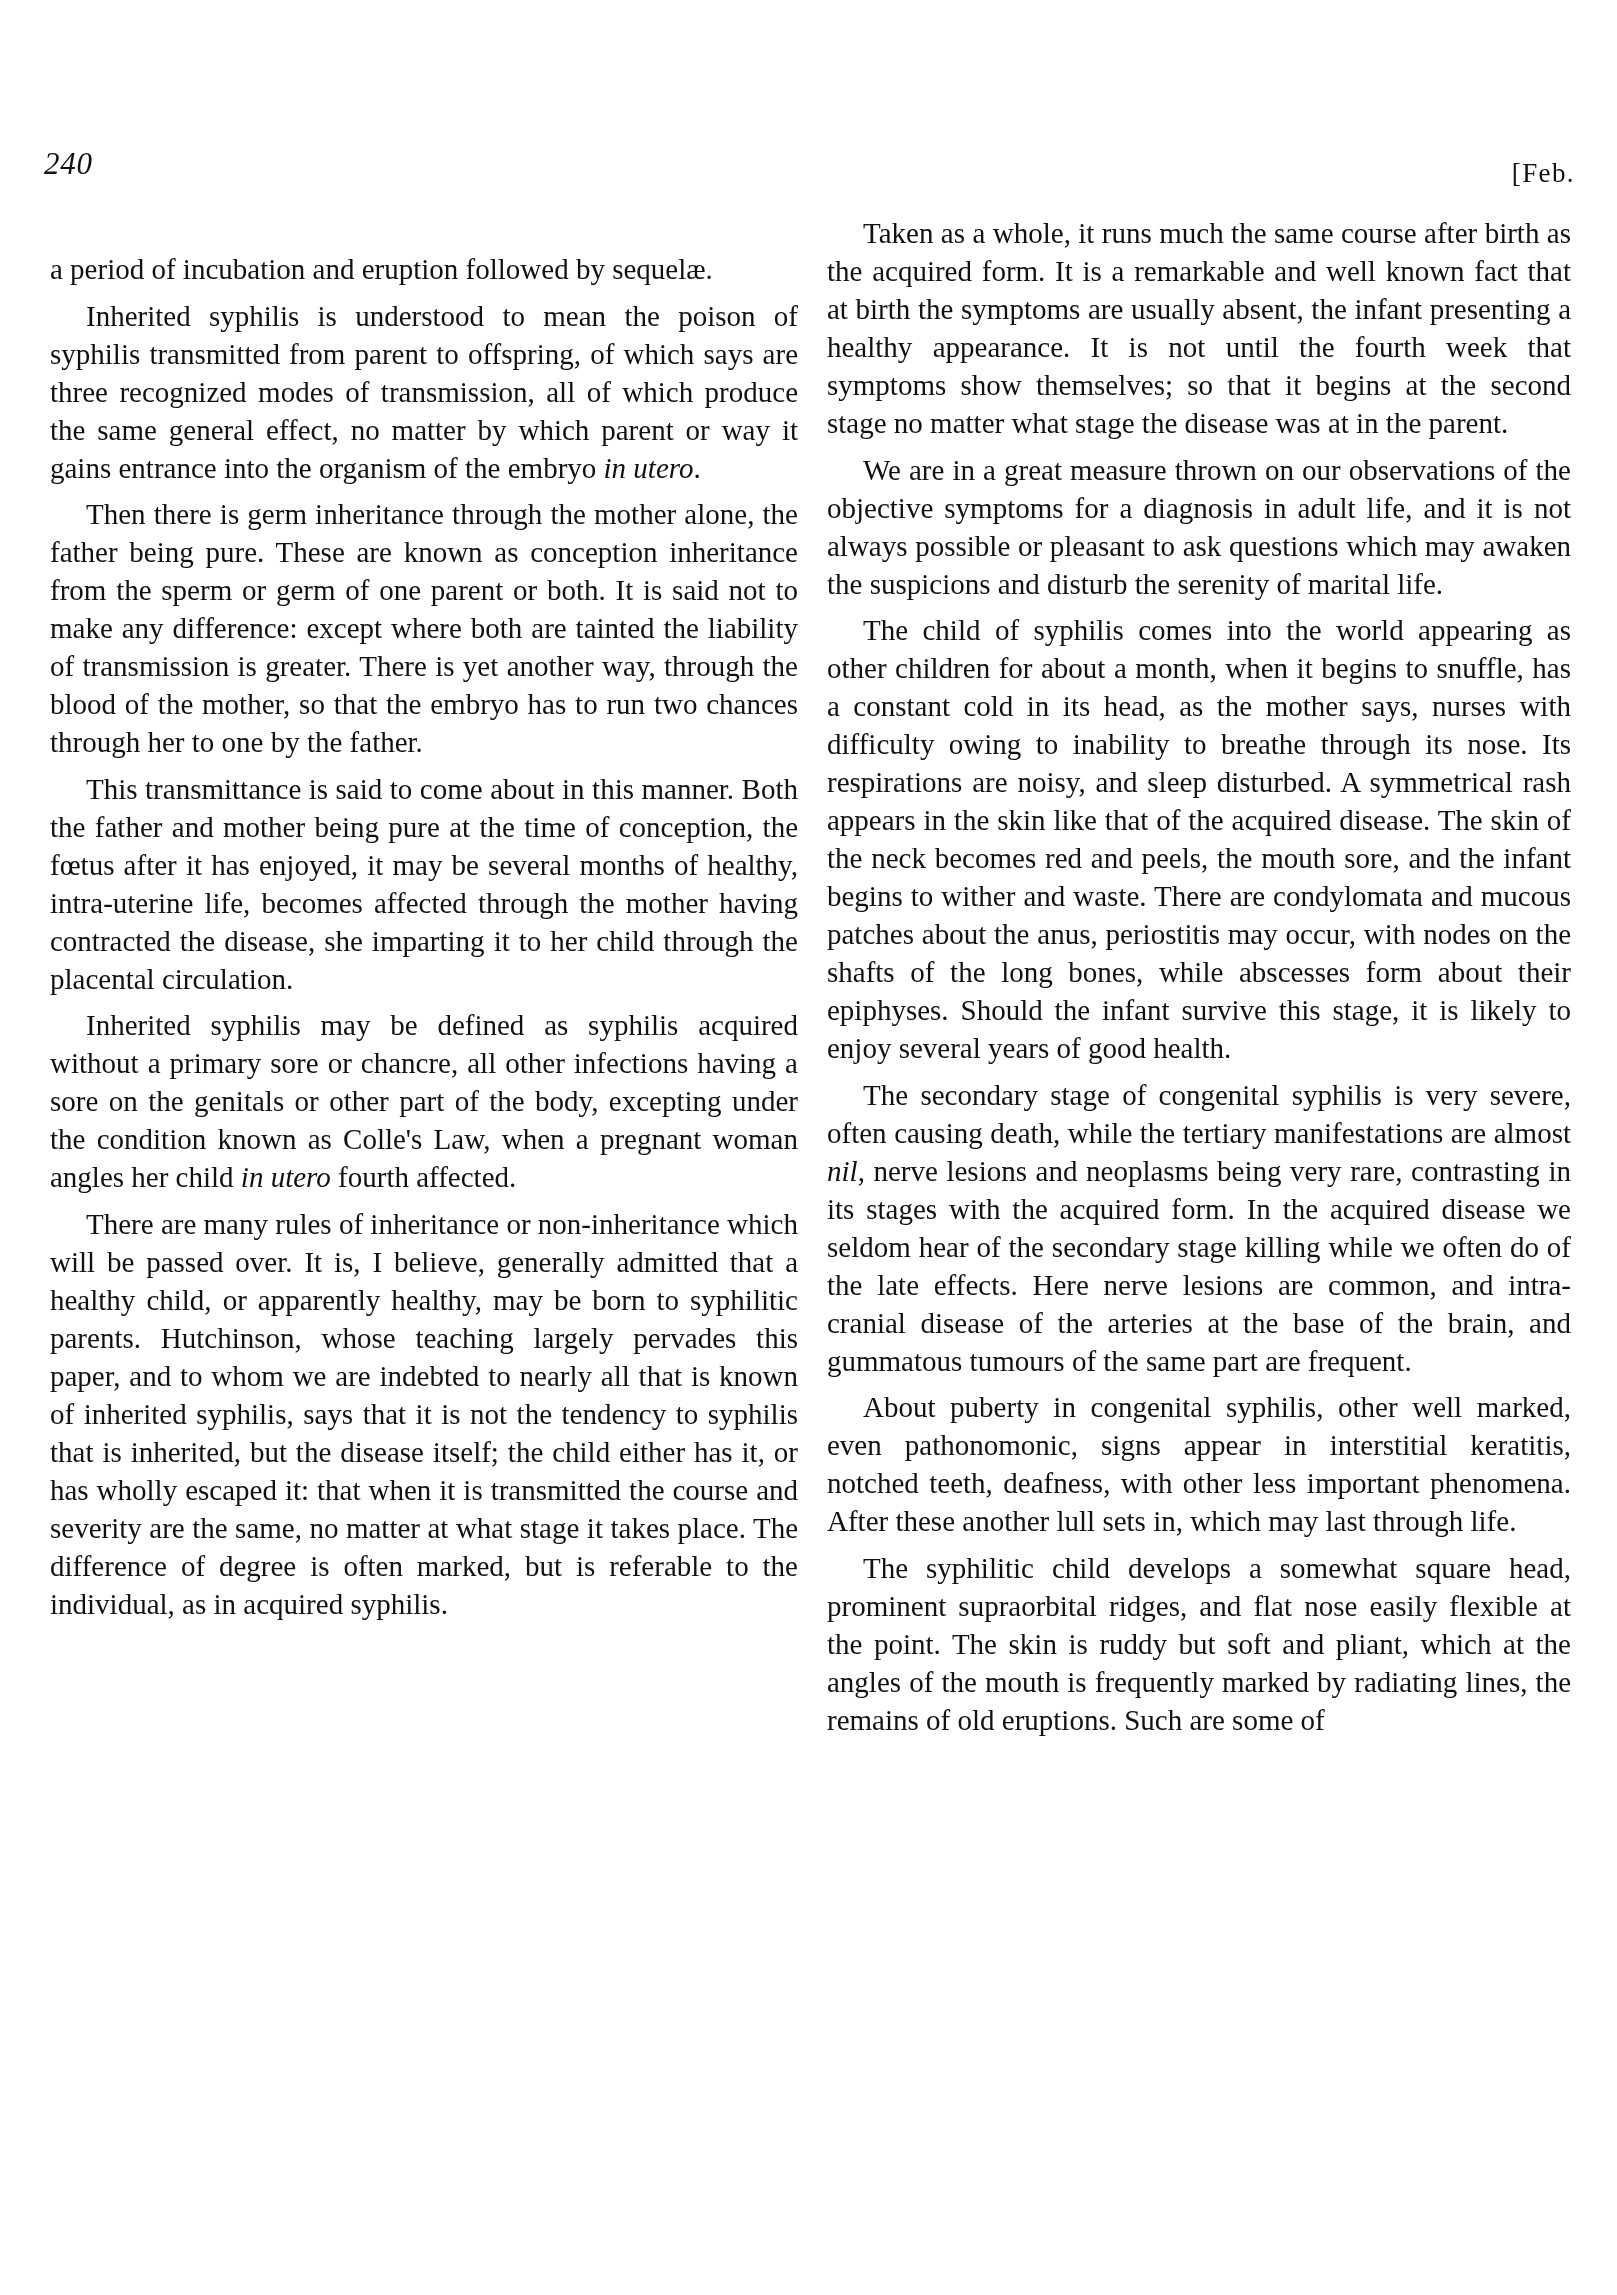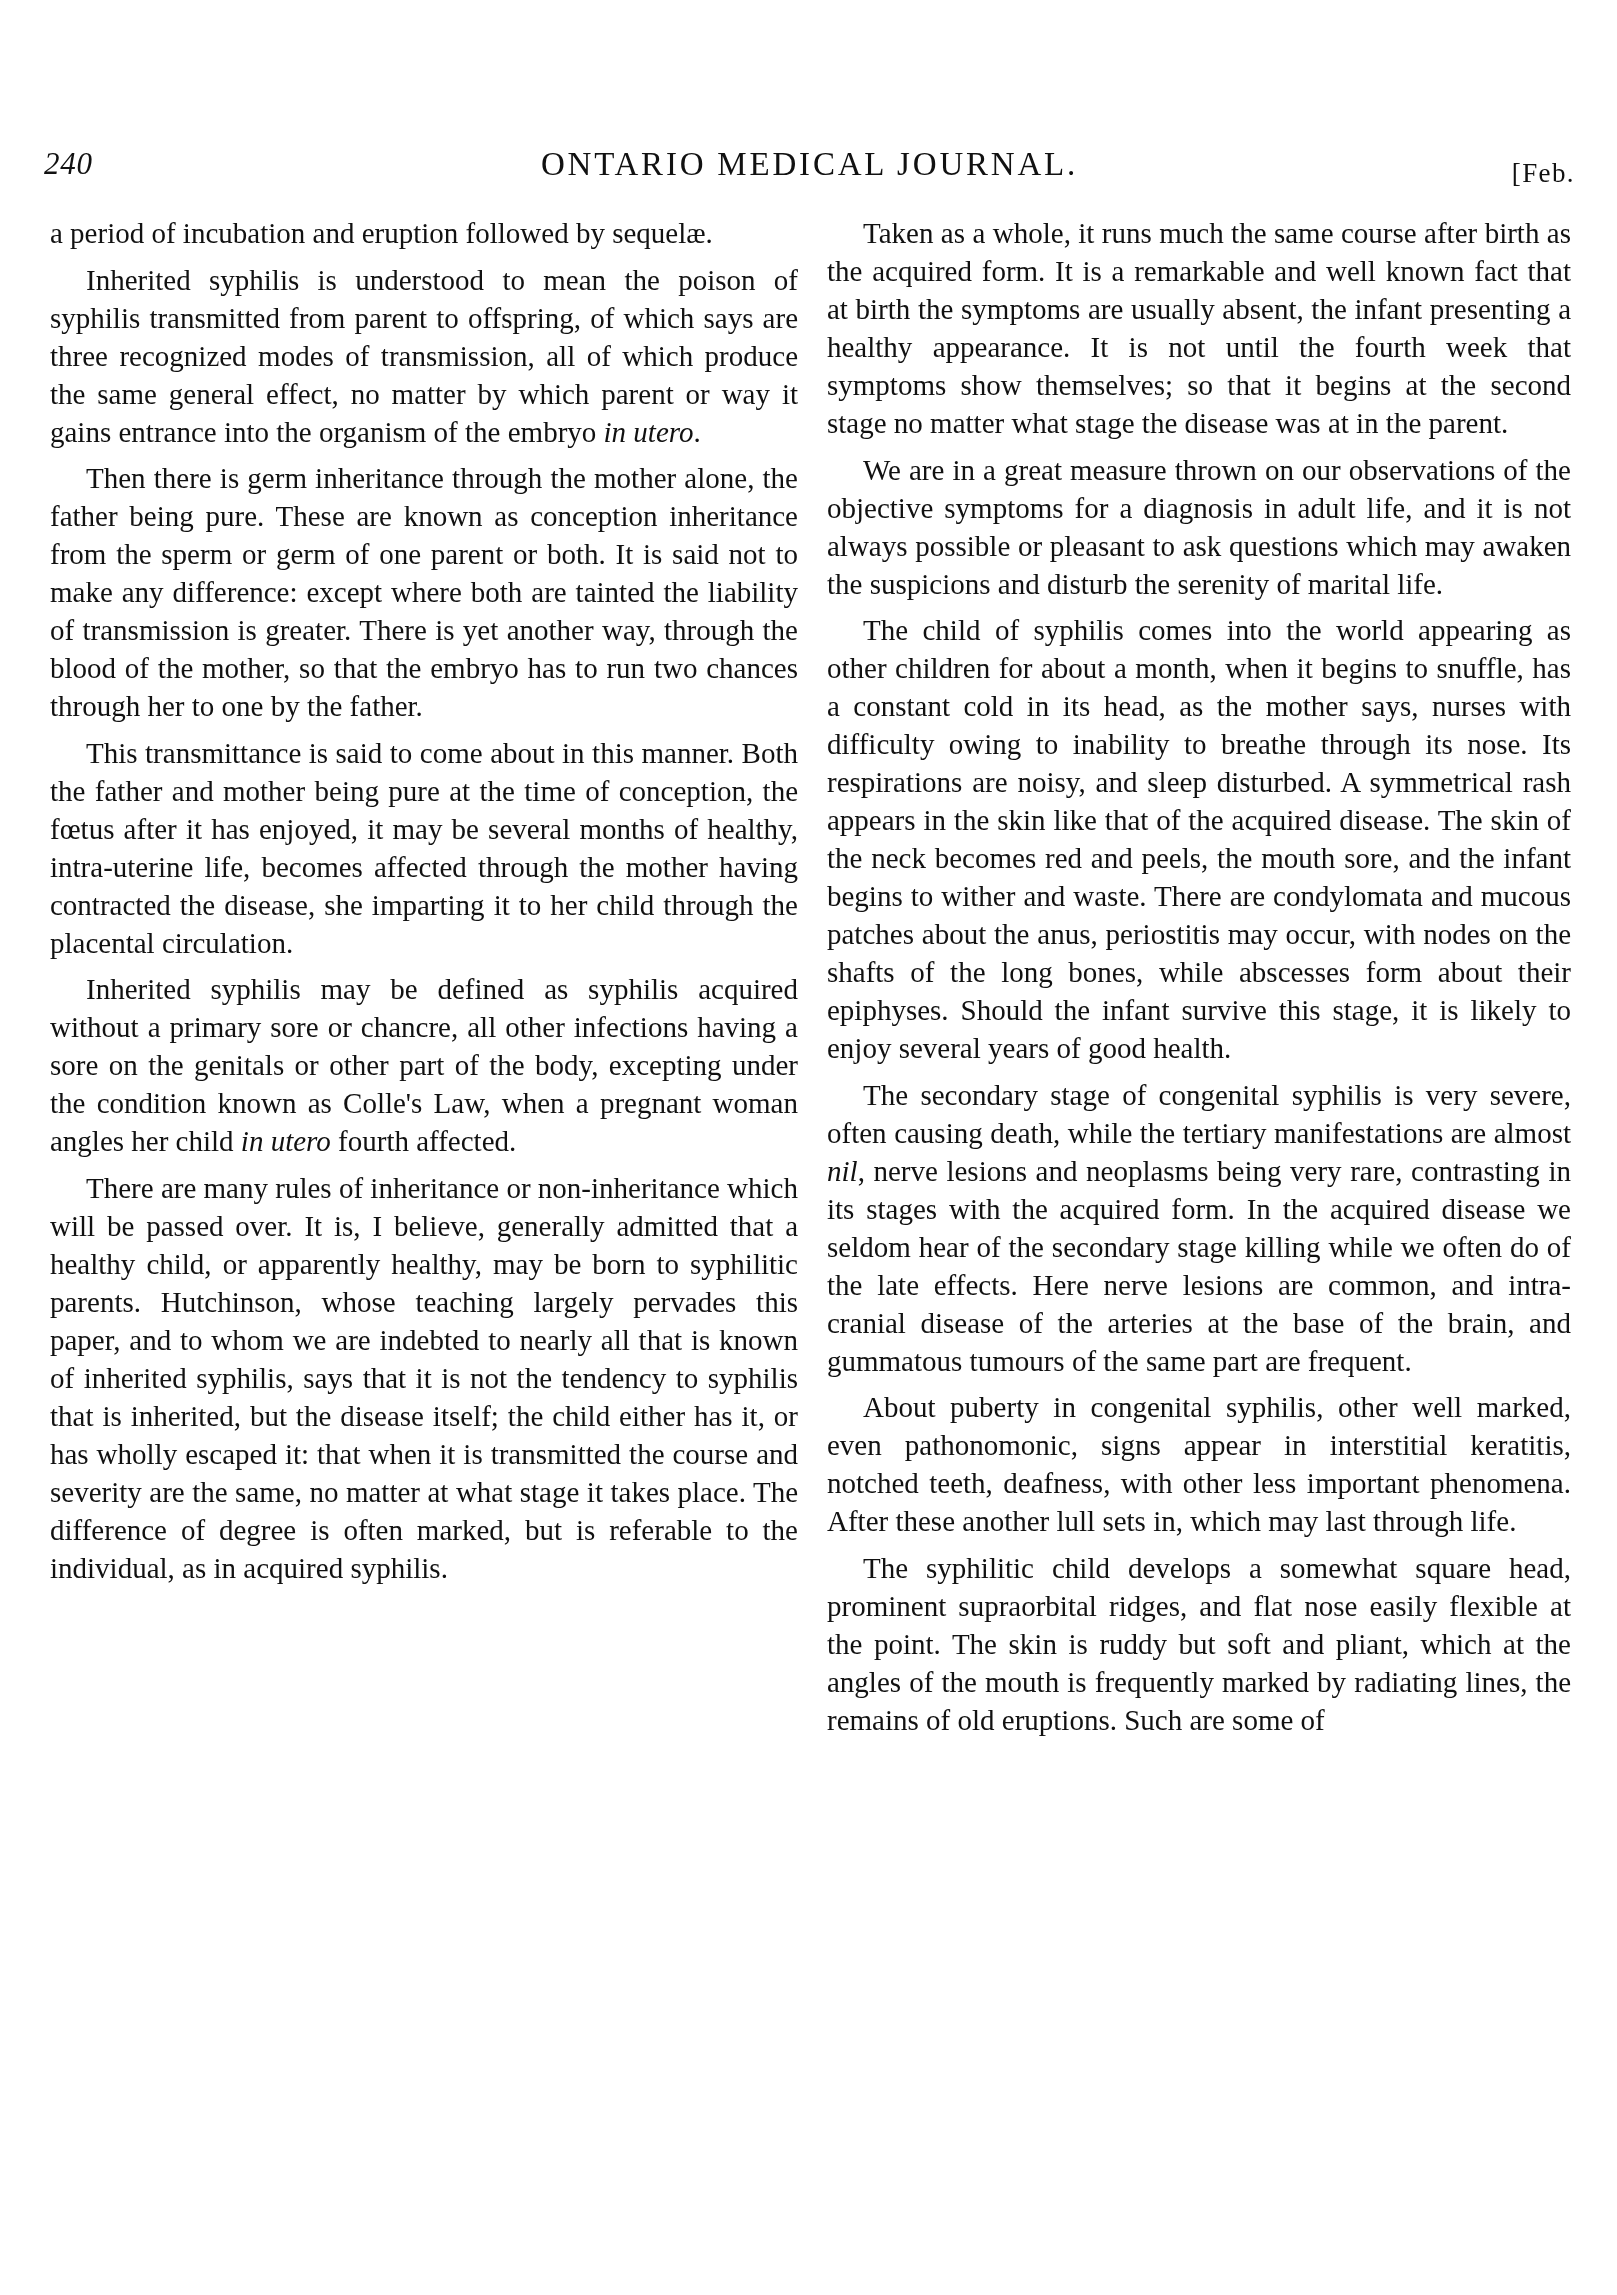--- a/index.html
+++ b/index.html
@@ -2,32 +2,31 @@
 <html style="font-size:11.4px"><head>
   <meta charset="utf-8">
   <style>
     html, body { margin: 0; padding: 0; background: #ffffff; }
     body { width: 1618px; height: 2295px; position: relative; overflow: hidden; color: #111; font-family: "Liberation Serif", "DejaVu Serif", serif; }
     .header { position: absolute; top: 146px; left: 44px; width: 1531px; height: 57px; }
     .page-num { position: absolute; left: 0; top: 0; font-size: 31px; letter-spacing: 0.7px; font-style: italic; }
     .journal-title { position: absolute; left: 0; right: 0; top: 0; text-align: center; font-size: 33px; letter-spacing: 2.8px; }
     .month { position: absolute; right: 0; top: 12px; font-size: 27px; letter-spacing: 1.4px; }
     .col { position: absolute; top: 214px; width: 748px; font-size: 29px; line-height: 38px; text-align: justify; hyphens: none; }
-    .col-left { left: 50px; }
+    .col-left { left: 50px; margin-top: 36px; }
     .col-right { left: 827px; width: 744px; }
     .col p { margin: 0 0 8.5px 0; text-indent: 36px; }
     .col p.cont { text-indent: 0; }
     em { font-style: italic; }
   </style>
 </head>
 <body>
 
 <div class="header">
   <span class="page-num">240</span>
-  <span class="journal-title">ONTARIO MEDICAL JOURNAL.</span>
   <span class="month">[Feb.</span>
 </div>
 
 <div class="col col-left">
   <p class="cont"><span>a period of incubation and eruption followed by sequelæ.</span></p>
   <p><span>Inherited syphilis is understood to mean the poison of syphilis transmitted from parent to offspring, of which says are three recognized modes of transmission, all of which produce the same general effect, no matter by which parent or way it gains entrance into the organism of the embryo </span><em>in utero</em><span>.</span></p>
   <p><span>Then there is germ inheritance through the mother alone, the father being pure. These are known as conception inheritance from the sperm or germ of one parent or both. It is said not to make any difference: except where both are tainted the liability of transmission is greater. There is yet another way, through the blood of the mother, so that the embryo has to run two chances through her to one by the father.</span></p>
   <p><span>This transmittance is said to come about in this manner. Both the father and mother being pure at the time of conception, the fœtus after it has enjoyed, it may be several months of healthy, intra-uterine life, becomes affected through the mother having contracted the disease, she imparting it to her child through the placental circulation.</span></p>
   <p><span>Inherited syphilis may be defined as syphilis acquired without a primary sore or chancre, all other infections having a sore on the genitals or other part of the body, excepting under the condition known as Colle's Law, when a pregnant woman angles her child </span><em>in utero</em><span> fourth affected.</span></p>
   <p><span>There are many rules of inheritance or non-inheritance which will be passed over. It is, I believe, generally admitted that a healthy child, or apparently healthy, may be born to syphilitic parents. Hutchinson, whose teaching largely pervades this paper, and to whom we are indebted to nearly all that is known of inherited syphilis, says that it is not the tendency to syphilis that is inherited, but the disease itself; the child either has it, or has wholly escaped it: that when it is transmitted the course and severity are the same, no matter at what stage it takes place. The difference of degree is often marked, but is referable to the individual, as in acquired syphilis.</span></p>

